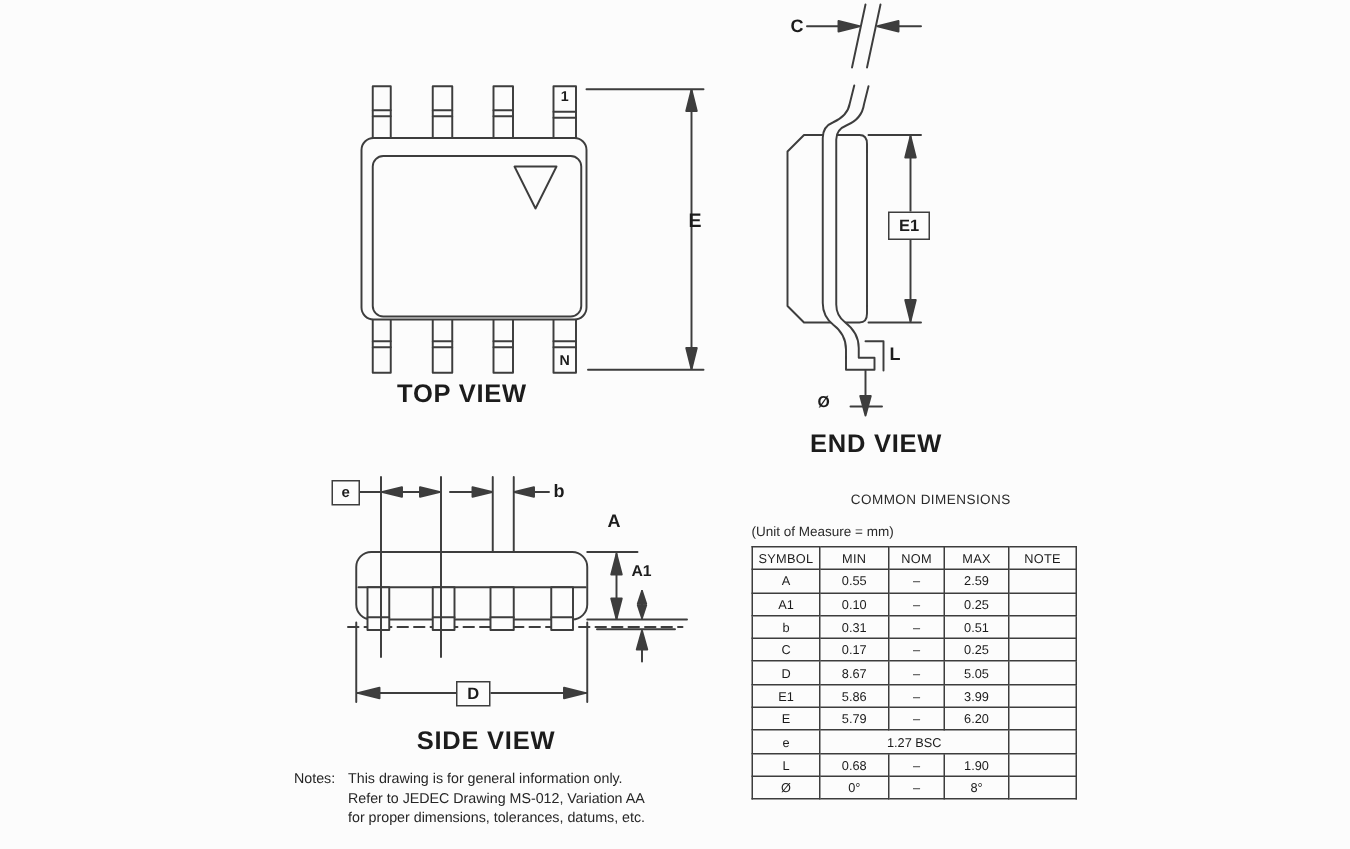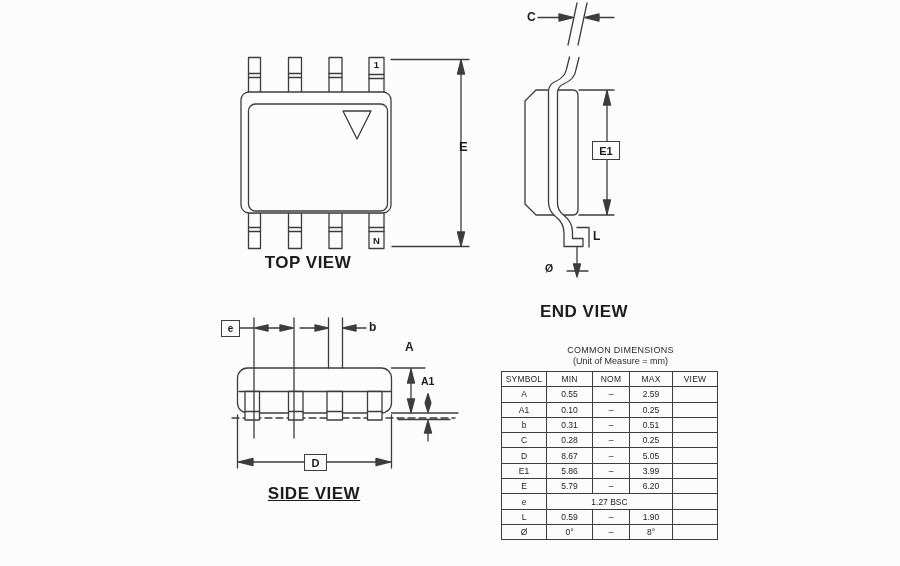--- a/index.html
+++ b/index.html
@@ -10,23 +10,23 @@
   .view-title{font-size:17px; letter-spacing:.5px; text-align:center;}
   .dim{font-size:12px;}
   .dim-sm{font-size:10.5px;}
   .pin-num{font-size:9.5px; text-align:center;}
   .boxed{border:1.4px solid #3d3d3d; background:#fcfcfc; text-align:center; font-weight:bold; color:#1c1c1c; display:flex; align-items:center; justify-content:center;}
   
   .notes{position:absolute; left:196px; top:513px; display:flex; font-size:9.5px; color:#262626; line-height:13px;}
   .notes .nlab{width:36px; font-weight:normal;}
   .notes .nlines div{white-space:nowrap;}
   
-  .tblwrap{position:absolute; left:501px; top:345px; width:239px;}
+  .tblwrap{position:absolute; left:501px; top:328px; width:239px;}
   .tbl-title{font-size:9px; color:#2a2a2a; text-align:center; letter-spacing:.3px;}
-  .tbl-sub{font-size:9px; color:#2a2a2a; text-align:center; margin-top:1px;}
+  .tbl-sub{font-size:9px; color:#2a2a2a; text-align:left; margin-top:11px;}
   table.dims{border-collapse:collapse; margin-top:5px; width:216px; table-layout:fixed;}
   table.dims th, table.dims td{border:1px solid #3d3d3d; font-size:8.5px; color:#1c1c1c; text-align:center; height:14.3px; padding:0; overflow:hidden;}
   table.dims{border:1.5px solid #3d3d3d;padding-left:44px;}
   table.dims th{font-weight:normal; letter-spacing:.2px;}
   col.c0{width:45px;} col.c1{width:46px;} col.c2{width:37px;} col.c3{width:43px;} col.c4{width:45px;}
 </style>
 </head>
 <body>
 
 <div class="canvas">
@@ -123,48 +123,56 @@
 
   <div class="lbl view-title" style="left:262px; top:253px; width:92px;">TOP VIEW</div>
   <div class="lbl pin-num" style="left:369px; top:59px; width:15px;">1</div>
   <div class="lbl pin-num" style="left:369px; top:235px; width:15px;">N</div>
   <div class="lbl" style="left:459px; top:139px; font-size:13px;">E</div>
 
   <div class="lbl dim" style="left:527px; top:10px;">C</div>
   <div class="boxed" style="position:absolute; left:592px; top:141px; width:26px; height:17px; font-size:11px;">E1</div>
   <div class="lbl dim" style="left:593px; top:229px;">L</div>
   <div class="lbl dim-sm" style="left:545px; top:262px;">Ø</div>
-  <div class="lbl view-title" style="left:538px; top:286px; width:92px;margin-top:16px;">END VIEW</div>
+  <div class="lbl view-title" style="left:538px; top:286px; width:92px;">END VIEW</div>
 
   <div class="boxed" style="position:absolute; left:221px; top:320px; width:17px; height:15px; font-size:10px;">e</div>
   <div class="lbl dim" style="left:369px; top:320px;">b</div>
   <div class="lbl dim" style="left:405px; top:340px;">A</div>
   <div class="lbl dim-sm" style="left:421px; top:375px;">A1</div>
   <div class="boxed" style="position:absolute; left:304px; top:454px; width:21px; height:15px; font-size:11px;">D</div>
-  <div class="lbl view-title" style="left:264px; top:484px; width:100px;text-decoration:underline;">SIDE VIEW</div>
-
+  <div class="lbl view-title" style="left:274px; top:484px; width:100px;">SIDE VIEW</div>
+
+  <div class="notes">
+    <div class="nlab">Notes:</div>
+    <div class="nlines">
+      <div>This drawing is for general information only.</div>
+      <div>Refer to JEDEC Drawing MS-012, Variation AA</div>
+      <div>for proper dimensions, tolerances, datums, etc.</div>
+    </div>
+  </div>
 
   <div class="tblwrap">
     <div class="tbl-title">COMMON DIMENSIONS</div>
     <div class="tbl-sub">(Unit of Measure = mm)</div>
     <table class="dims">
       <colgroup>
           <col class="c0">
           <col class="c1">
           <col class="c2">
           <col class="c3">
           <col class="c4">
         </colgroup>
       <thead>
         <tr>
           <th>SYMBOL</th>
           <th>MIN</th>
           <th>NOM</th>
           <th>MAX</th>
-          <th>VIEW</th>
+          <th>NOTE</th>
         </tr>
       </thead>
       <tbody>
           <tr>
             <td>A</td>
             <td>0.55</td>
             <td>–</td>
             <td>2.59</td>
             <td></td>
           </tr>
@@ -177,21 +185,21 @@
           </tr>
           <tr>
             <td>b</td>
             <td>0.31</td>
             <td>–</td>
             <td>0.51</td>
             <td></td>
           </tr>
           <tr>
             <td>C</td>
-            <td>0.28</td>
+            <td>0.17</td>
             <td>–</td>
             <td>0.25</td>
             <td></td>
           </tr>
           <tr>
             <td>D</td>
             <td>8.67</td>
             <td>–</td>
             <td>5.05</td>
             <td></td>
@@ -210,21 +218,21 @@
             <td>6.20</td>
             <td></td>
           </tr>
           <tr>
             <td>e</td>
             <td colspan="3">1.27 BSC</td>
             <td></td>
           </tr>
           <tr>
             <td>L</td>
-            <td>0.59</td>
+            <td>0.68</td>
             <td>–</td>
             <td>1.90</td>
             <td></td>
           </tr>
           <tr>
             <td>Ø</td>
             <td>0°</td>
             <td>–</td>
             <td>8°</td>
             <td></td>

